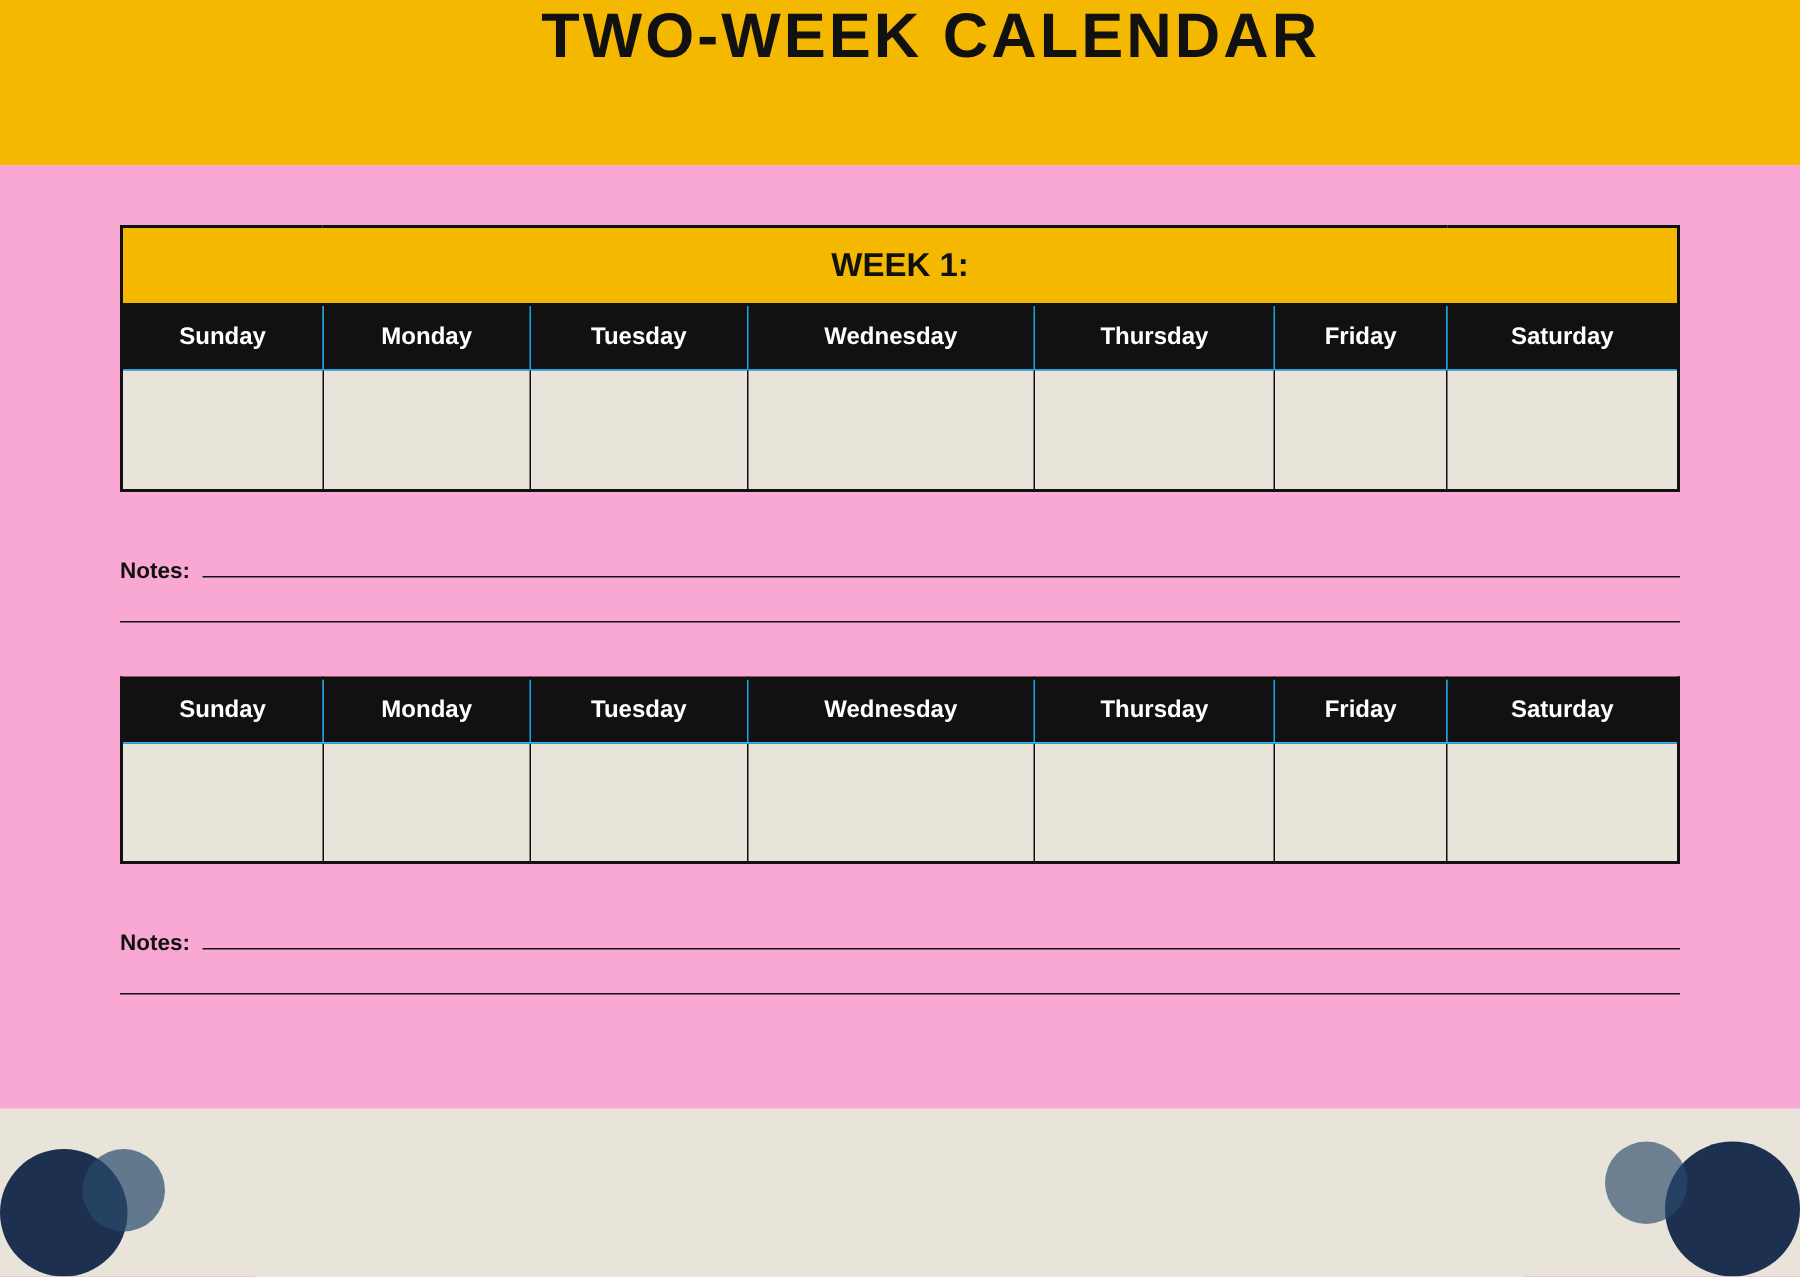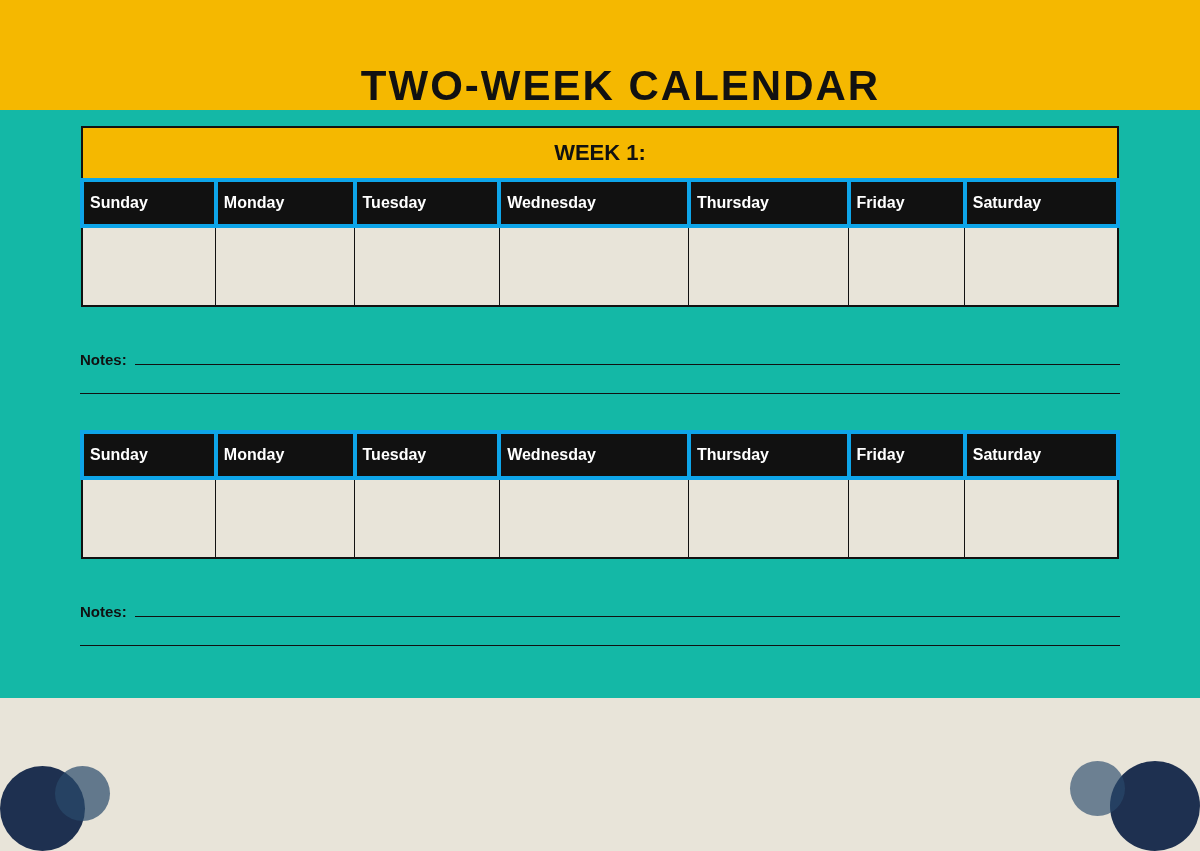--- a/index.html
+++ b/index.html
@@ -15,35 +15,35 @@
       font-family: 'Arial Black', Arial, sans-serif;
       background-color: #e8e4d9;
       position: relative;
     }
 
     .header {
       background-color: #f5b800;
       width: 100%;
       height: 110px;
       display: flex;
-      align-items: flex-end;
+      align-items: flex-start;
       justify-content: center;
       padding-left: 41px;
     }
 
     .header-title {
       font-size: 42px;
       font-weight: 900;
       color: #111111;
       letter-spacing: 2px;
     }
 
     .main-content {
-      padding: 16px 80px;
-      background-color: #14b8a6;
+      padding: 40px 80px;
+      background-color: #f9a8d4;
     }
 
     .week-section {
       margin-bottom: 28px;
     }
 
     .week-table {
       width: 100%;
       border-collapse: collapse;
       border: 2px solid #111111;
@@ -55,25 +55,25 @@
       font-size: 22px;
       font-weight: 900;
       color: #111111;
       padding: 12px 0;
       border: 2px solid #111111;
     }
 
     .day-header-row td {
       background-color: #111111;
       color: #ffffff;
-      text-align: left;
+      text-align: center;
       font-size: 16px;
       font-weight: 700;
       padding: 12px 6px;
-      border: 4px solid #0ea5e9;
+      border: 1px solid #0ea5e9;
     }
 
     .day-content-row td {
       background-color: #e8e4d9;
       height: 80px;
       border: 1px solid #111111;
       vertical-align: top;
     }
 
     .notes-section {

